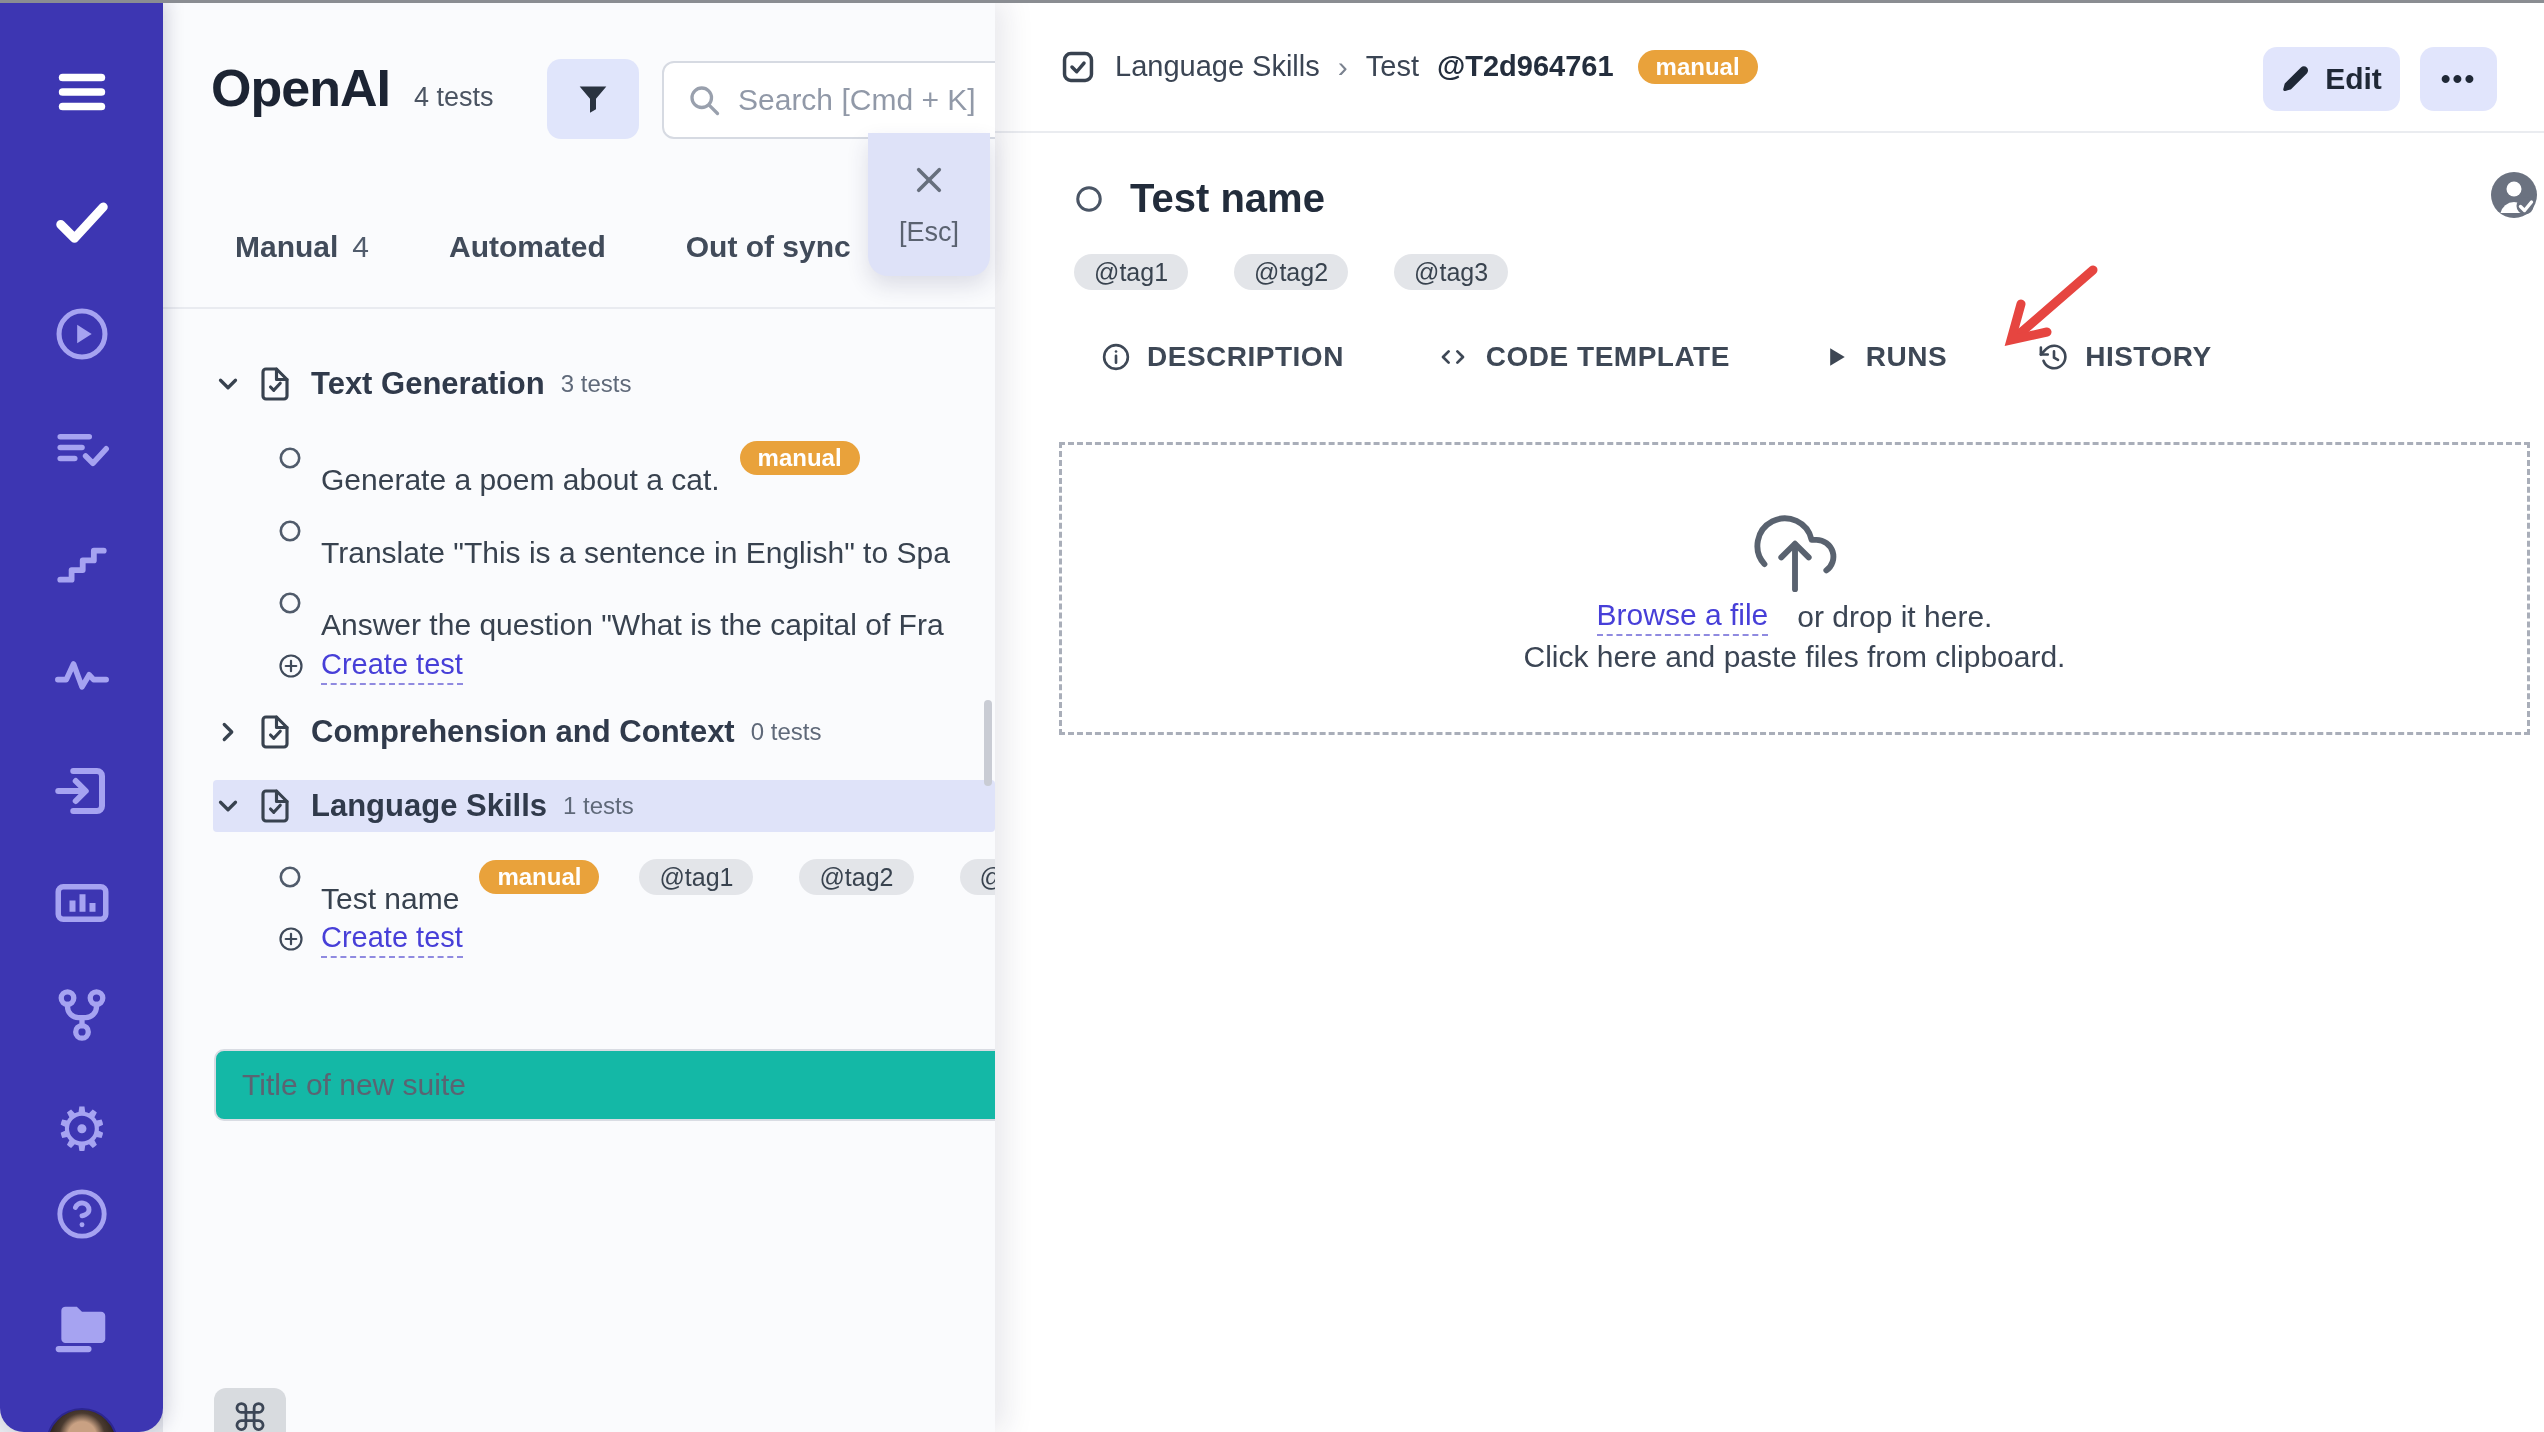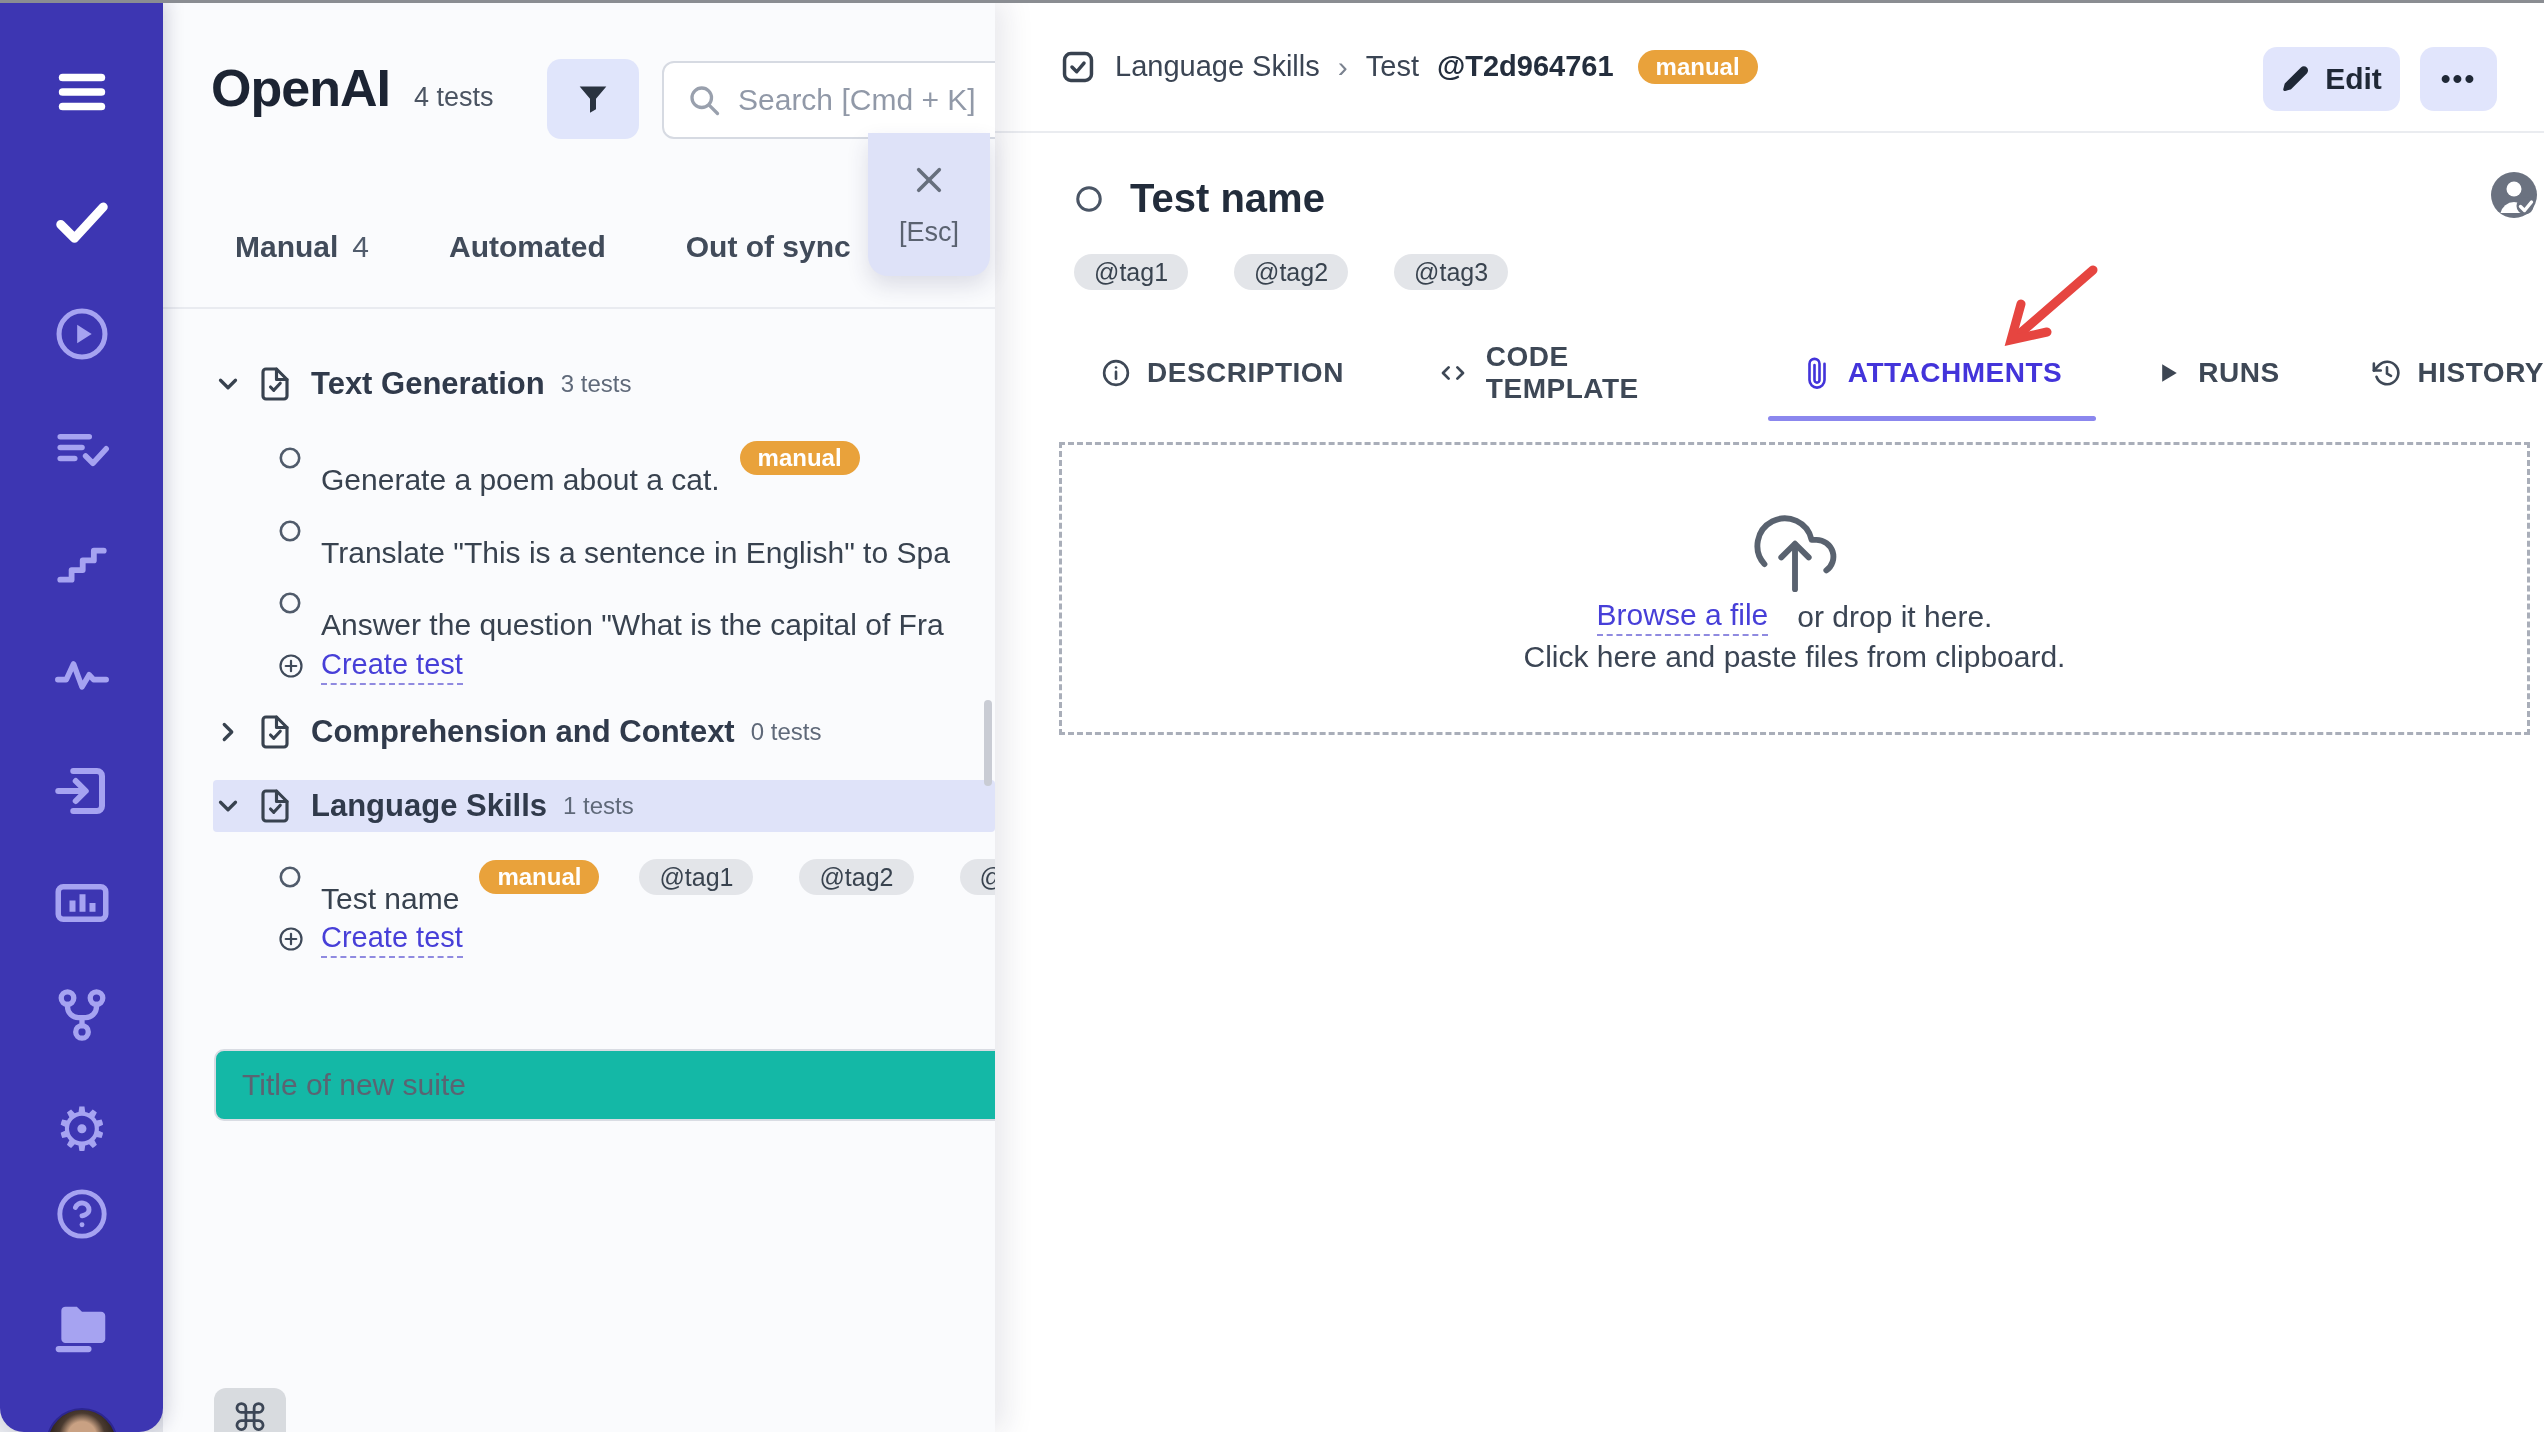--- a/index.html
+++ b/index.html
@@ -427,28 +427,20 @@
     </div>
     <div class="rtab">
       <span>
         <svg width="34" height="30" viewBox="0 0 24 24" class="ic" style="stroke-width:2.2">
             <polyline points="8.5 7.5 4 12 8.5 16.5"></polyline>
             <polyline points="15.5 7.5 20 12 15.5 16.5"></polyline>
           </svg>
         </span>
       <span>CODE TEMPLATE</span>
     </div>
-    <div class="rtab active">
-      <span style="transform:rotate(-45deg)">
-        <svg width="30" height="30" viewBox="0 0 24 24" class="ic" style="stroke-width:2.1">
-            <path d="M21.44 11.05l-9.19 9.19a6 6 0 0 1-8.49-8.49l9.19-9.19a4 4 0 0 1 5.66 5.66l-9.2 9.19a2 2 0 0 1-2.83-2.83l8.49-8.48"></path>
-          </svg>
-        </span>
-      <span>ATTACHMENTS</span>
-    </div>
     <div class="rtab">
       <span>
         <svg width="28" height="28" viewBox="0 0 24 24">
             <polygon points="7 4.5 19.5 12 7 19.5" fill="#3d4653"></polygon>
           </svg>
         </span>
       <span>RUNS</span>
     </div>
     <div class="rtab">
       <span>

